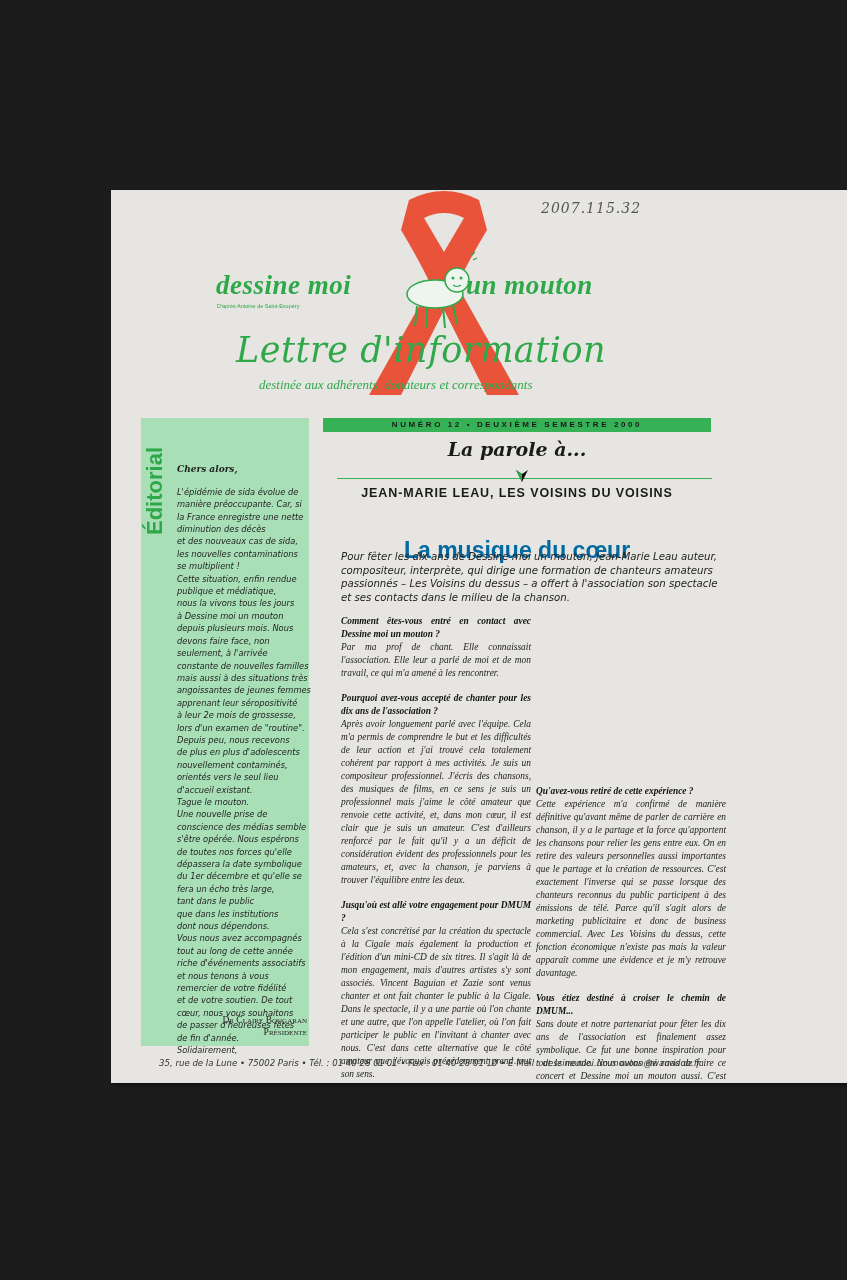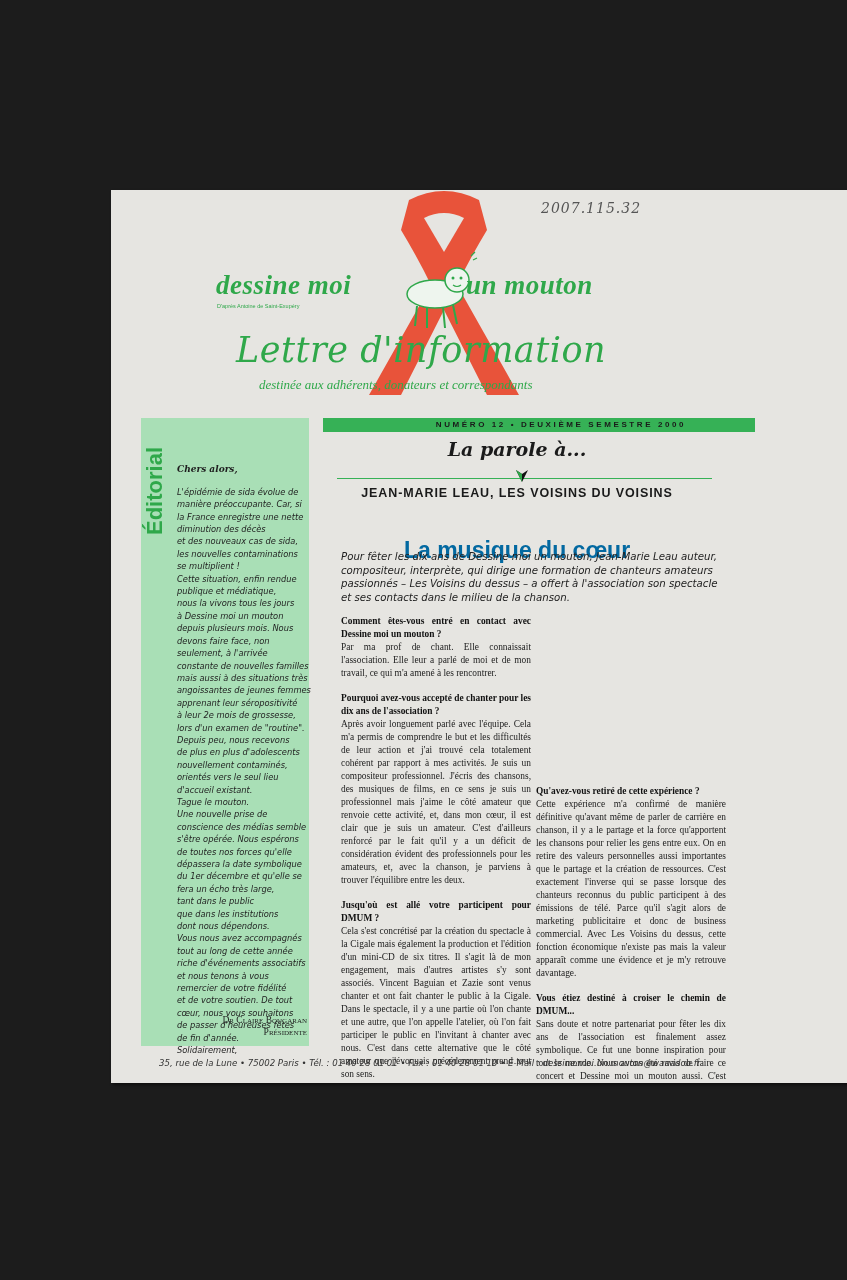--- a/index.html
+++ b/index.html
@@ -8,34 +8,34 @@
   .page-edge { position:absolute; left:739px; top:196px; width:4px; height:885px; background:#cfcecb; }
   .accession { position:absolute; left:430px; top:10px; font-family:"DejaVu Serif", serif; font-style:italic; font-size:14px; color:#555; letter-spacing:1px; }
   .ribbon { position:absolute; left:258px; top:0; width:150px; height:205px; }
   .brand-left, .brand-right { position:absolute; top:80px; font-family:Liberation Serif, serif; font-style:italic; font-weight:bold; font-size:27px; color:#2fa84a; letter-spacing:0.5px; }
   .brand-left { left:105px; }
   .brand-right { left:355px; }
   .brand-sub { position:absolute; left:106px; top:113px; font-family:"Liberation Sans", sans-serif; font-size:5.5px; color:#2fa84a; }
   .lamb { position:absolute; left:288px; top:60px; width:80px; height:85px; }
   .title { position:absolute; left:125px; top:140px; font-family:"DejaVu Serif", serif; font-style:italic; font-size:35px; color:#2fa84a; letter-spacing:0.5px; }
   .subtitle { position:absolute; left:148px; top:187px; font-family:"Liberation Serif", serif; font-style:italic; font-size:13px; color:#2fa84a; }
-  .issue-bar { position:absolute; left:212px; top:228px; width:388px; height:14px; background:#36b156; color:#1a1a1a; font-family:"Liberation Sans", sans-serif; font-weight:bold; font-size:8px; letter-spacing:2.6px; text-align:center; line-height:14px;padding-left:44px; }
+  .issue-bar { position:absolute; left:212px; top:228px; width:388px; height:14px; background:#36b156; color:#1a1a1a; font-family:"Liberation Sans", sans-serif; font-weight:bold; font-size:8px; letter-spacing:2.6px; text-align:center; line-height:14px; }
   .parole { position:absolute; left:212px; top:248px; width:388px; text-align:center; font-family:"DejaVu Serif", serif; font-style:italic; font-weight:bold; font-size:19px; color:#1a1a1a; }
   .rule { position:absolute; left:226px; top:288px; width:375px; height:1px; background:#36b156; }
   .arrow { position:absolute; left:405px; top:280px; width:12px; height:12px; }
   .kicker { position:absolute; left:212px; top:296px; width:388px; text-align:center; font-family:"Liberation Sans", sans-serif; font-weight:bold; font-size:12.5px; letter-spacing:0.9px; color:#1a1a1a; }
   .headline { position:absolute; left:212px; top:332px; width:388px; text-align:center; font-family:"Liberation Sans", sans-serif; font-weight:bold; font-size:23px; color:#0369a1;margin-top:15px; }
   .intro { position:absolute; left:230px; top:360px; width:390px; font-family:"DejaVu Sans", sans-serif; font-style:italic; font-size:10.2px; line-height:13.5px; color:#222; }
   .editorial { position:absolute; left:30px; top:228px; width:168px; height:628px; background:#a9dfb6; }
   .editorial-label { position:absolute; left:2px; top:4px; width:26px; height:140px; }
   .editorial-label span { position:absolute; left:-58px; top:56px; transform:rotate(-90deg); font-family:"Liberation Sans", sans-serif; font-weight:bold; font-size:22px; color:#2fa84a; white-space:nowrap; width:140px; text-align:center; }
   .editorial-text { position:absolute; left:36px; top:33px; width:135px; font-family:"DejaVu Sans", sans-serif; font-style:italic; font-size:8.3px; line-height:12.4px; color:#1e1e1e; white-space:pre-line; }
   .editorial-greet { font-family:"DejaVu Serif", serif; font-weight:bold; font-style:italic; font-size:9px; display:block; margin-bottom:10px; }
   .sign { position:absolute; right:2px; top:596px; text-align:right; font-family:"Liberation Serif", serif; font-size:9.5px; line-height:12px; color:#1e1e1e; font-variant:small-caps; }
-  .col { position:absolute; width:190px; font-family:"Liberation Serif", serif; font-size:9.4px; line-height:13px; color:#222; text-align:justify; }
+  .col { position:absolute; width:190px; font-family:"Liberation Serif", serif; font-size:9.4px; line-height:13px; color:#222; text-align:justify;font-style:italic; }
   .col1 { left:230px; top:425px; }
   .col2 { left:425px; top:425px; }
   .q { font-weight:bold; color:#111; display:block; }
   .a { display:block; margin-bottom:12px; }
   .footer { position:absolute; left:48px; top:868px; width:580px; font-family:"DejaVu Sans", sans-serif; font-style:italic; font-size:8.6px; color:#333; }
 </style>
 </head>
 <body>
 
 <div class="page-edge"></div>
@@ -133,21 +133,21 @@
     </svg>
   <div class="kicker">JEAN-MARIE LEAU, LES VOISINS DU VOISINS</div>
   <div class="headline">La musique du cœur</div>
   <div class="intro">Pour fêter les dix ans de Dessine moi un mouton, Jean-Marie Leau auteur, compositeur, interprète, qui dirige une formation de chanteurs amateurs passionnés – Les Voisins du dessus – a offert à l'association son spectacle et ses contacts dans le milieu de la chanson.</div>
 
   <div class="col col1">
     <span class="q">Comment êtes-vous entré en contact avec Dessine moi un mouton ?</span>
     <span class="a">Par ma prof de chant. Elle connaissait l'association. Elle leur a parlé de moi et de mon travail, ce qui m'a amené à les rencontrer.</span>
     <span class="q">Pourquoi avez-vous accepté de chanter pour les dix ans de l'association ?</span>
     <span class="a">Après avoir longuement parlé avec l'équipe. Cela m'a permis de comprendre le but et les difficultés de leur action et j'ai trouvé cela totalement cohérent par rapport à mes activités. Je suis un compositeur professionnel. J'écris des chansons, des musiques de films, en ce sens je suis un professionnel mais j'aime le côté amateur que renvoie cette activité, et, dans mon cœur, il est clair que je suis un amateur. C'est d'ailleurs renforcé par le fait qu'il y a un déficit de considération évident des professionnels pour les amateurs, et, avec la chanson, je parviens à trouver l'équilibre entre les deux.</span>
-    <span class="q">Jusqu'où est allé votre participent pour DMUM ?</span>
+    <span class="q">Jusqu'où est allé votre engagement pour DMUM ?</span>
     <span class="a">Cela s'est concrétisé par la création du spectacle à la Cigale mais également la production et l'édition d'un mini-CD de six titres. Il s'agit là de mon engagement, mais d'autres artistes s'y sont associés. Vincent Baguian et Zazie sont venus chanter et ont fait chanter le public à la Cigale. Dans le spectacle, il y a une partie où l'on chante et une autre, que l'on appelle l'atelier, où l'on fait participer le public en l'invitant à chanter avec nous. C'est dans cette alternative que le côté amateur que j'évoquais précédemment prend tout son sens.</span>
   </div>
 
   <div class="col col2" style="top:595px;">
     <span class="q">Qu'avez-vous retiré de cette expérience ?</span>
     <span class="a">Cette expérience m'a confirmé de manière définitive qu'avant même de parler de carrière en chanson, il y a le partage et la force qu'apportent les chansons pour relier les gens entre eux. On en retire des valeurs personnelles aussi importantes que le partage et la création de ressources. C'est exactement l'inverse qui se passe lorsque des chanteurs reconnus du public participent à des émissions de télé. Parce qu'il s'agit alors de marketing publicitaire et donc de business commercial. Avec Les Voisins du dessus, cette fonction économique n'existe pas mais la valeur apparaît comme une évidence et je m'y retrouve davantage.</span>
     <span class="q">Vous étiez destiné à croiser le chemin de DMUM...</span>
     <span class="a" style="margin-bottom:0">Sans doute et notre partenariat pour fêter les dix ans de l'association est finalement assez symbolique. Ce fut une bonne inspiration pour tout le monde. Nous avons été ravis de faire ce concert et Dessine moi un mouton aussi. C'est bien.</span>
 
   </div>

